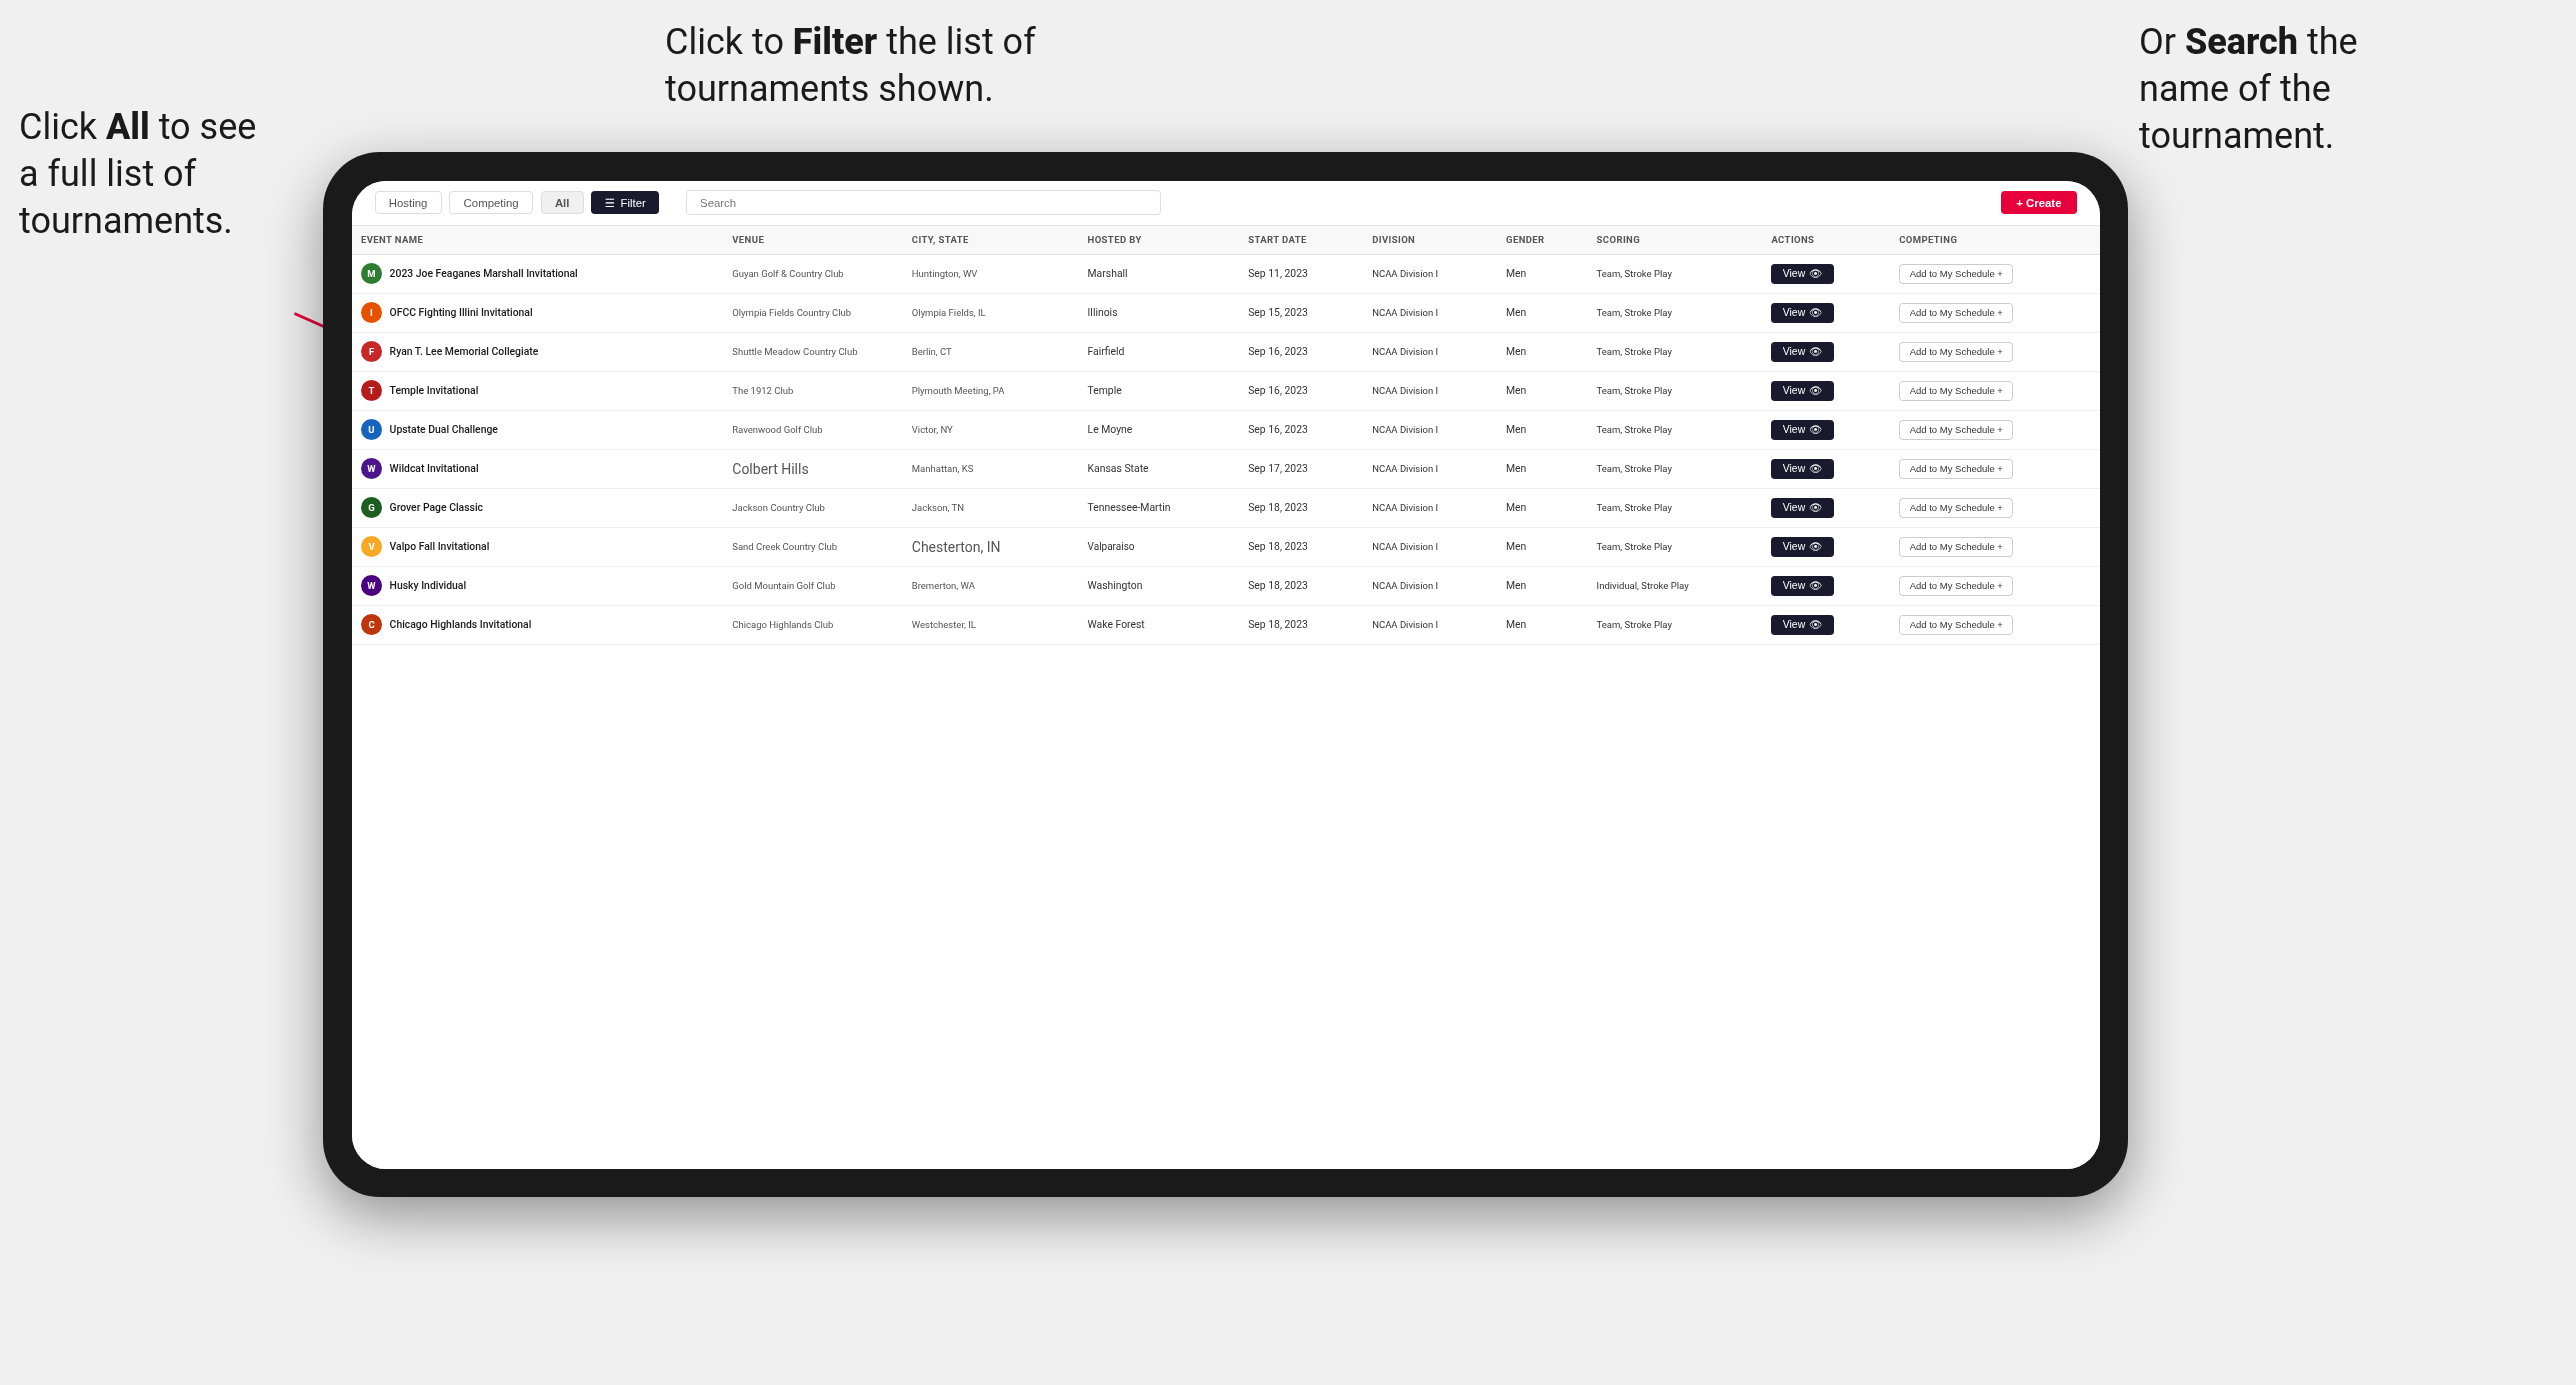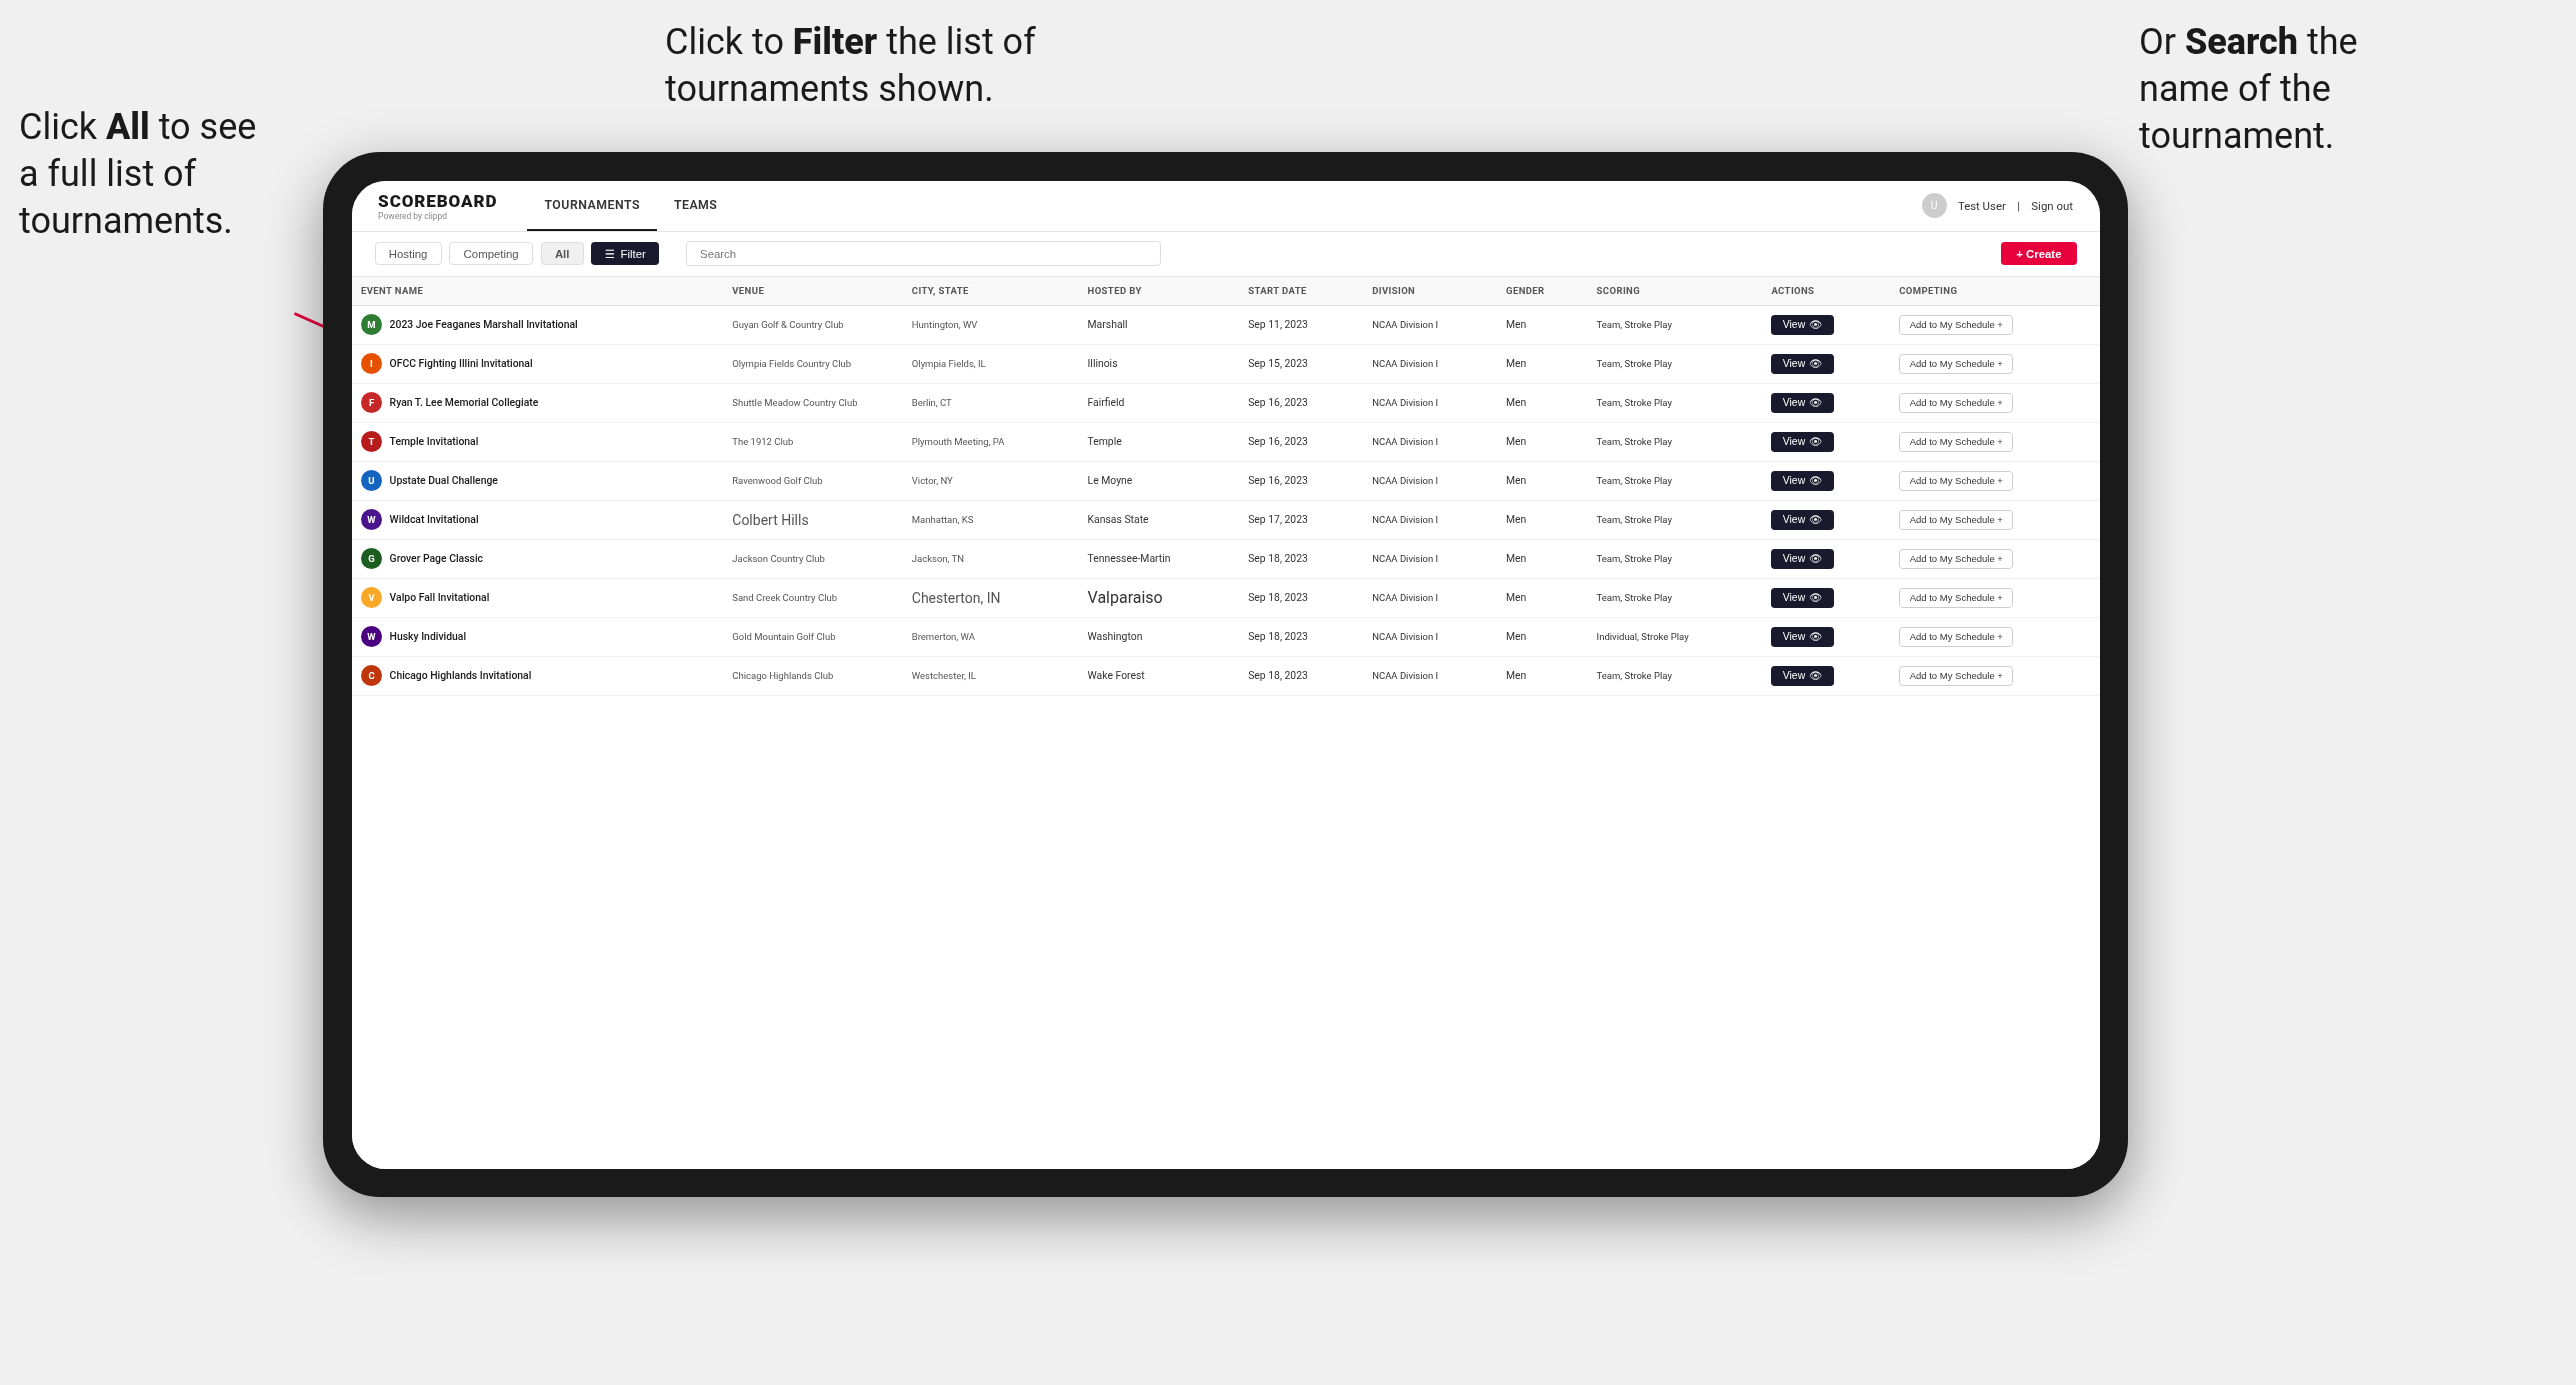--- a/index.html
+++ b/index.html
@@ -293,36 +293,20 @@
   <line x1="2200" y1="240" x2="1550" y2="490" stroke="#e8003d" stroke-width="3"></line>
   <polygon points="1540,498 1558,478 1565,496" fill="#e8003d"></polygon>
 
   <line x1="310" y1="330" x2="670" y2="490" stroke="#e8003d" stroke-width="3"></line>
   <polygon points="680,498 660,480 675,472" fill="#e8003d"></polygon>
 </svg>
 
 <div class="tablet-frame">
   <div class="tablet-screen">
 
-    <div class="app-header">
-      <div class="logo-area">
-        <span class="logo-text">SCOREBOARD</span>
-        <span class="logo-sub">Powered by clippd</span>
-      </div>
-      <nav class="nav-items">
-        <div class="nav-item active">TOURNAMENTS</div>
-        <div class="nav-item">TEAMS</div>
-      </nav>
-      <div class="header-right">
-        <div class="user-avatar">U</div>
-        <span>Test User</span>
-        <span>|</span>
-        <span style="cursor:pointer;color:#333;">Sign out</span>
-      </div>
-    </div>
 
     <div class="filter-bar">
       <button class="tab-btn">Hosting</button>
       <button class="tab-btn">Competing</button>
       <button class="tab-btn" style="background:#f0f0f0; font-weight:600;">All</button>
       <button class="filter-btn">
         <span>☰</span>
         <span>Filter</span>
       </button>
       <input class="search-input" type="text" placeholder="Search" style="">
@@ -523,21 +507,21 @@
   </tr>
             <tr>
     <td>
       <div class="event-name-cell">
         <div class="team-icon" style="background:#f9a825">V</div>
         <span class="event-name-text">Valpo Fall Invitational</span>
       </div>
     </td>
     <td class="col-venue" style="font-size:9.5px;color:#555;">Sand Creek Country Club</td>
     <td style="font-size:14px;color:#555;">Chesterton, IN</td>
-    <td style="font-size:16px;">Valparaiso</td>
+    <td style="font-size:10px;">Valparaiso</td>
     <td style="font-size:10.4px;white-space:nowrap;">Sep 18, 2023</td>
     <td><span class="division-text">NCAA Division I</span></td>
     <td>Men</td>
     <td><span class="division-text">Team, Stroke Play</span></td>
     <td>
       <button class="view-btn">
         View <span style="font-size:10.4px;">👁</span>
       </button>
     </td>
     <td>

